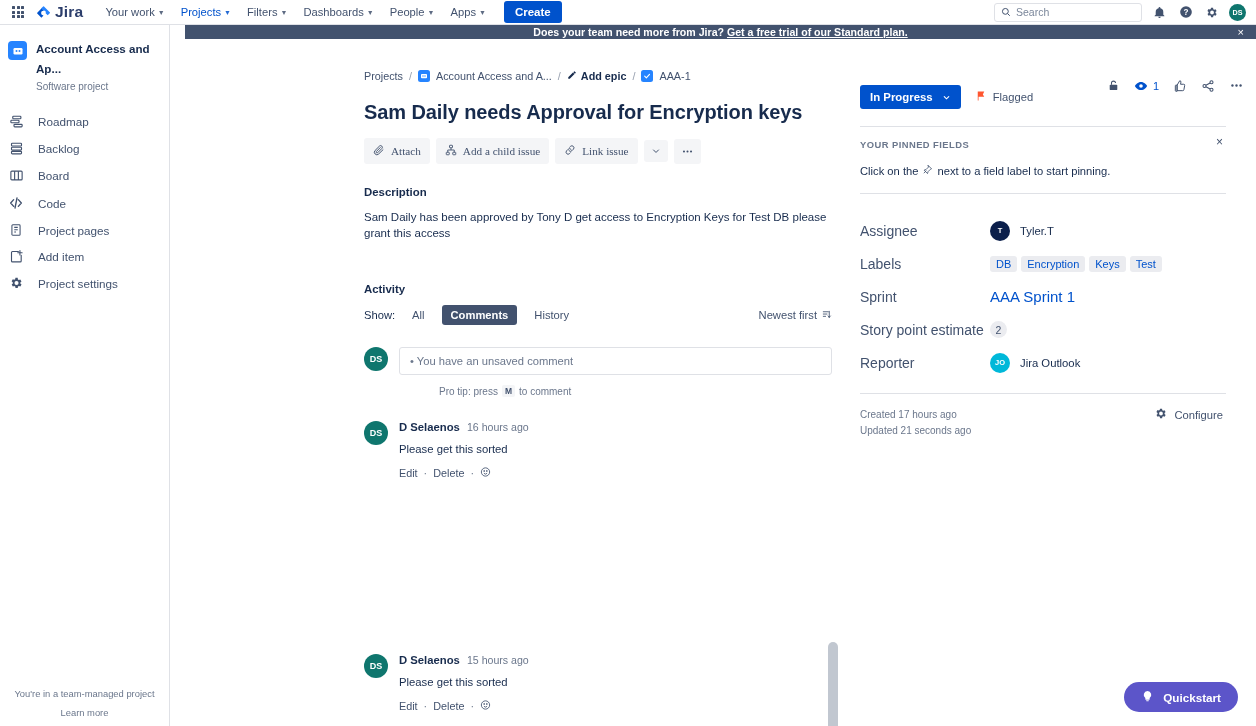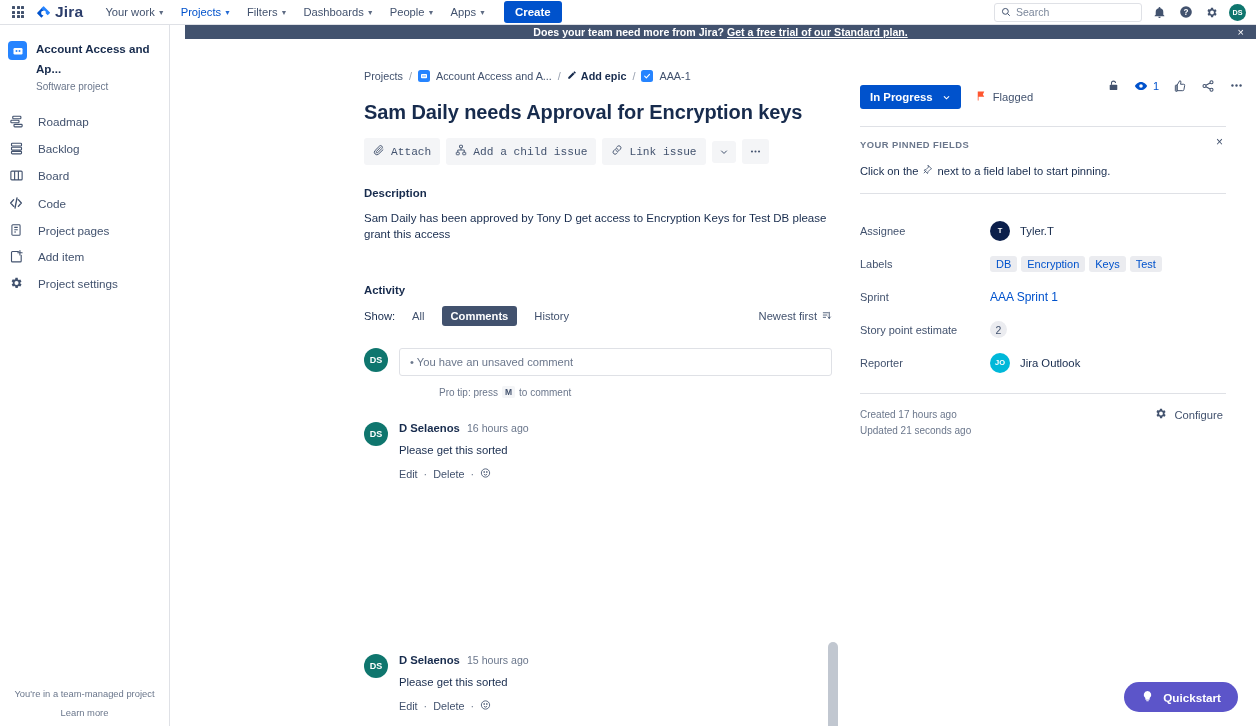--- a/index.html
+++ b/index.html
@@ -90,21 +90,21 @@
   .bcrumb { display: flex; align-items: center; gap: 6px; font-size: 10.8px; color: #42526e; height: 16px; }
   .bcrumb .lnk { color: #42526e; cursor: pointer; }
   .bcrumb .sep { color: #97a0af; }
   .bc-ico { width: 12px; height: 12px; border-radius: 2.5px; background: #2684ff; display: inline-flex; align-items: center; justify-content: center; flex: none; }
   .bc-strong { font-weight: 700; color: #172b4d; display: flex; align-items: center; gap: 4px; cursor: pointer; }
   h1#issue-title { font-size: 20px; font-weight: 600; color: #172b4d; margin-top: 17px; letter-spacing: -.1px; }
   .actionbar { display: flex; align-items: center; gap: 6px; margin-top: 14px; }
   .abtn {
     background: #f4f5f7; border: none; border-radius: 3px; font-size: 11.2px; color: #42526e;
     padding: 6px 9px; cursor: pointer; display: flex; align-items: center; gap: 6px;
-    font-family: Liberation Mono, monospace; font-weight: 500;
+    font-family: Liberation Serif, serif; font-weight: 500;
   }
   .abtn.sq { padding: 6px 7px; }
   .sec-label { font-size: 11.4px; font-weight: 600; color: #172b4d; margin-top: 22px; }
   .desc-text { font-size: 11.5px; color: #172b4d; margin-top: 11px; line-height: 16px; }
   .act-head { font-size: 11.4px; font-weight: 600; color: #172b4d; margin-top: 42px; }
   .showrow { display: flex; align-items: center; margin-top: 10px; gap: 8px; }
   .showrow .sh { font-size: 11.2px; color: #172b4d; }
   .chip {
     font-size: 11.2px; padding: 4px 9px; border-radius: 3px; cursor: pointer;
     color: #42526e; background: transparent;
@@ -153,26 +153,26 @@
   .pinned {
     margin: 17px 10px 0 10px; border-top: 1px solid #dfe1e6; border-bottom: 1px solid #dfe1e6;
     padding: 12px 0 16px 0; position: relative;
   }
   .pin-title { font-size: 9.4px; font-weight: 700; color: #6b778c; letter-spacing: .45px; }
   .pin-x { position: absolute; right: 3px; top: 8px; font-size: 12px; color: #42526e; cursor: pointer; }
   .pin-text { font-size: 11.2px; color: #172b4d; margin-top: 14px; display: flex; align-items: center; gap: 4px; }
 
   .fields { margin: 20px 10px 0 10px; }
   .frow { display: flex; align-items: center; min-height: 33px; }
-  .fname { width: 130px; flex: none; font-size: 11px; color: #42526e; }
+  .fname { width: 130px; flex: none; font-size: 14px; color: #42526e; }
   .fval { font-size: 11.3px; color: #172b4d; display: flex; align-items: center; gap: 10px; }
   .av-user { width: 20px; height: 20px; font-size: 7.5px; border-radius: 50%; display: flex; align-items: center; justify-content: center; color: #fff; font-weight: 700; flex: none; }
   .labelchips { display: flex; gap: 4px; }
   .lchip { background: #ebecf0; color: #0052cc; font-size: 11px; padding: 2px 6px; border-radius: 3px; cursor: pointer; }
-  .link { color: #0052cc; cursor: pointer; font-size: 12px; }
+  .link { color: #0052cc; cursor: pointer; font-size: 15px; }
   .spoint { background: #ebecf0; color: #42526e; font-size: 10.5px; width: 17px; height: 17px; border-radius: 50%; display: flex; align-items: center; justify-content: center; }
 
   .meta {
     margin: 14px 10px 0 10px; border-top: 1px solid #dfe1e6; padding-top: 13px;
     display: flex; align-items: flex-start;
   }
   .meta .mt { font-size: 10px; color: #6b778c; line-height: 16px; }
   .configure { margin-left: auto; display: flex; align-items: center; gap: 7px; font-size: 11.2px; color: #42526e; cursor: pointer; padding-right: 3px; }
 
   

